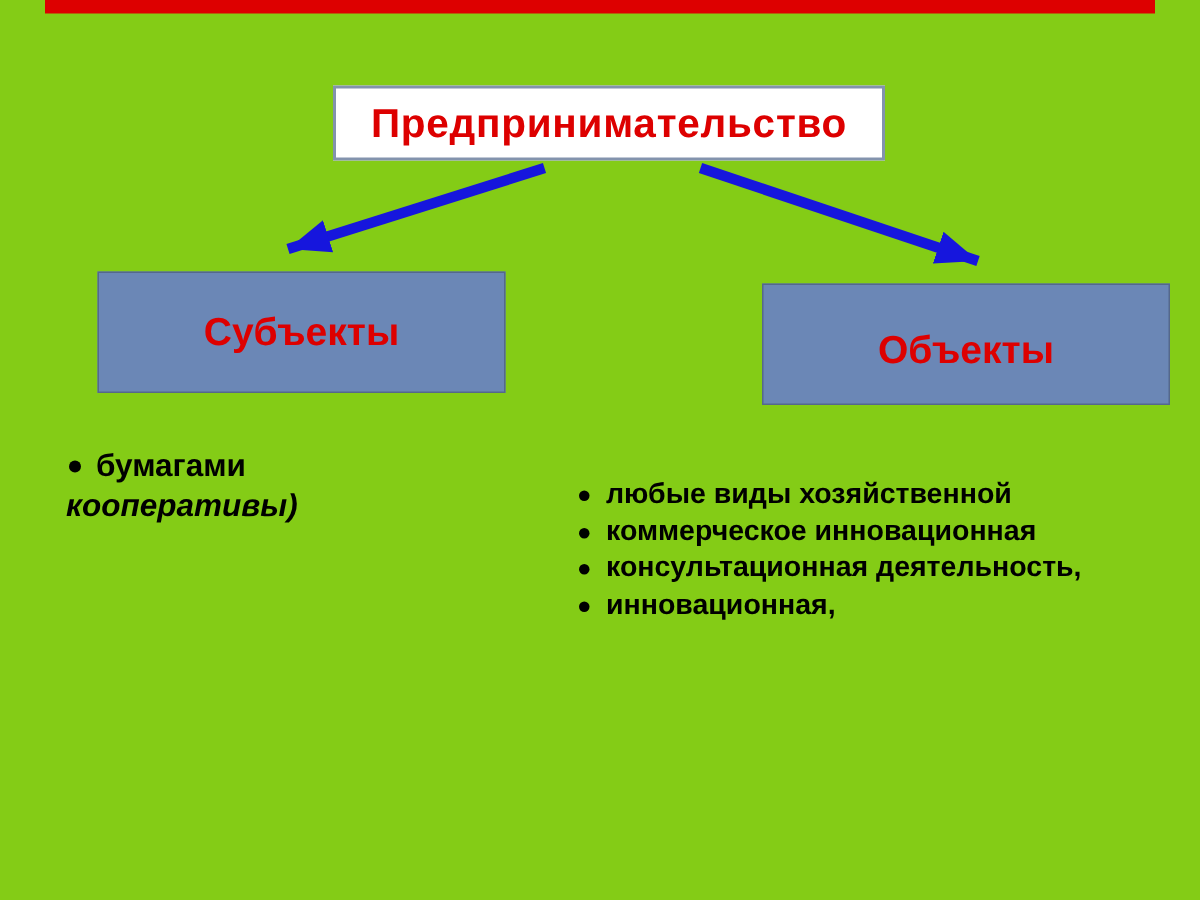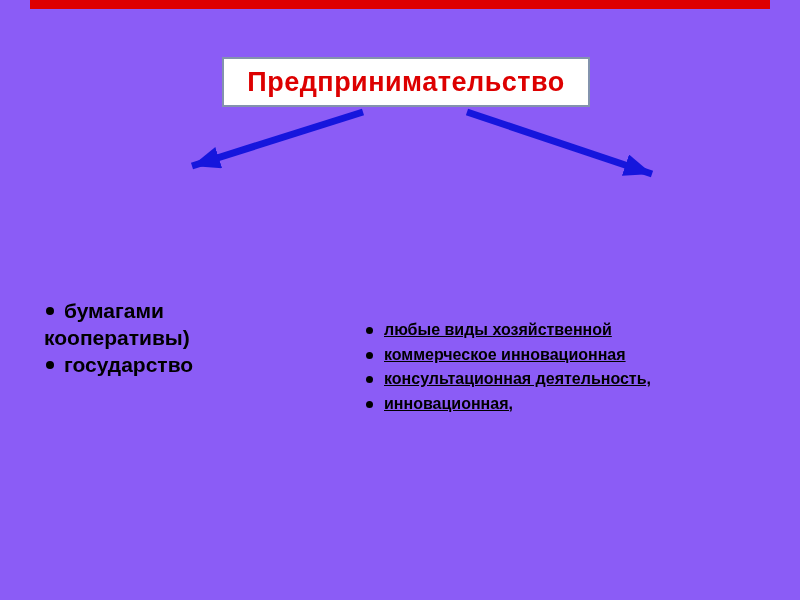--- a/index.html
+++ b/index.html
@@ -1,19 +1,19 @@
 <!DOCTYPE html>
 <html style="--accent-red: #dd0000; --box-fill: #6b87b6; --box-edge: #55688c; --box-border: #8393ad; --arrow-blue: #1616dd;"><head>
 <meta charset="utf-8">
 <style>
   html,body{margin:0;padding:0;background:#ffffff;}
   .slide{
     position:relative;
     width:800px;height:600px;
-    background:#8b5cf6;
+    background:#84cc16;
     overflow:hidden;
     font-family:"Liberation Sans", sans-serif;
     font-weight:bold;
     color:#000;
   }
   .top-bar{
     position:absolute;
     left:30px;top:0;
     width:740px;height:9px;
     background:var(--accent-red,#dd0000);
@@ -62,25 +62,25 @@
   .left-list{
     left:30px;top:297px;width:345px;
     font-size:21px;line-height:27px;
   }
   .left-list .row{padding-left:34px;}
   .left-list .row.bullet::before{
     left:16px;top:10px;width:8px;height:8px;
   }
   .left-list .row.cont-a{padding-left:30px;}
   .left-list .row.cont-b{padding-left:0px;}
-  .left-list .row.cont-c{padding-left:14px;}
+  .left-list .row.cont-c{padding-left:14px;font-style:italic;}
 
   .right-list{
-    left:358px;top:318px;width:410px;
-    font-size:16px;line-height:24.5px;text-decoration:underline;
+    left:378px;top:318px;width:410px;
+    font-size:19px;line-height:24.5px;
   }
   .right-list .row{padding-left:26px;}
   .right-list .row.bullet::before{
     left:8px;top:9px;width:7px;height:7px;
   }
   .right-list .row.cont-b{padding-left:0px;}
 </style>
 </head>
 <body>
 
@@ -95,26 +95,31 @@
   <svg class="arrows" viewBox="0 0 800 600" xmlns="http://www.w3.org/2000/svg">
     <defs>
       <marker id="ah" markerWidth="5" markerHeight="3.4" refX="4" refY="1.6" orient="auto">
         <path d="M0,0 L4,1.6 L0,3.2 z" fill="#1616dd"></path>
       </marker>
     </defs>
     <line x1="363" y1="112" x2="192" y2="166" stroke="#1616dd" stroke-width="7" marker-end="url(#ah)"></line>
     <line x1="467" y1="112" x2="652" y2="174" stroke="#1616dd" stroke-width="7" marker-end="url(#ah)"></line>
   </svg>
 
+  <div class="node-box subjects-box">
+    <span class="node-label">Субъекты</span>
+  </div>
 
+  <div class="node-box objects-box">
+    <span class="node-label">Объекты</span>
+  </div>
 
   <div class="list left-list">
     <div class="row bullet"><span>бумагами</span></div>
     <div class="row cont-c"><span>кооперативы)</span></div>
-    <div class="row bullet"><span>государство</span></div>
   </div>
 
   <div class="list right-list">
     <div class="row bullet"><span>любые виды хозяйственной</span></div>
     <div class="row bullet"><span>коммерческое инновационная</span></div>
     <div class="row bullet"><span>консультационная деятельность,</span></div>
     <div class="row bullet"><span>инновационная,</span></div>
   </div>
 
 </div>

